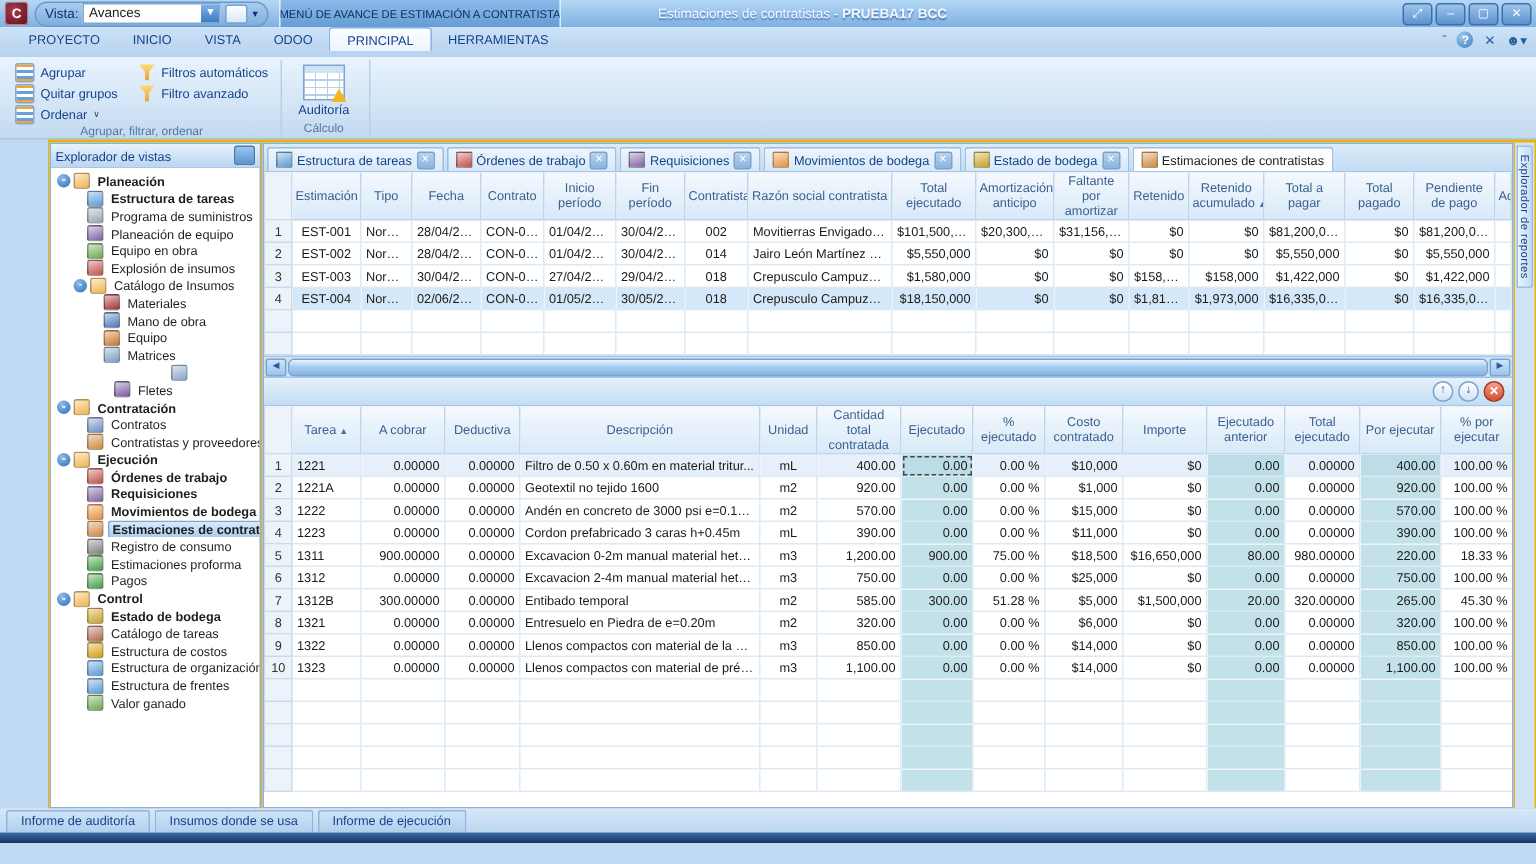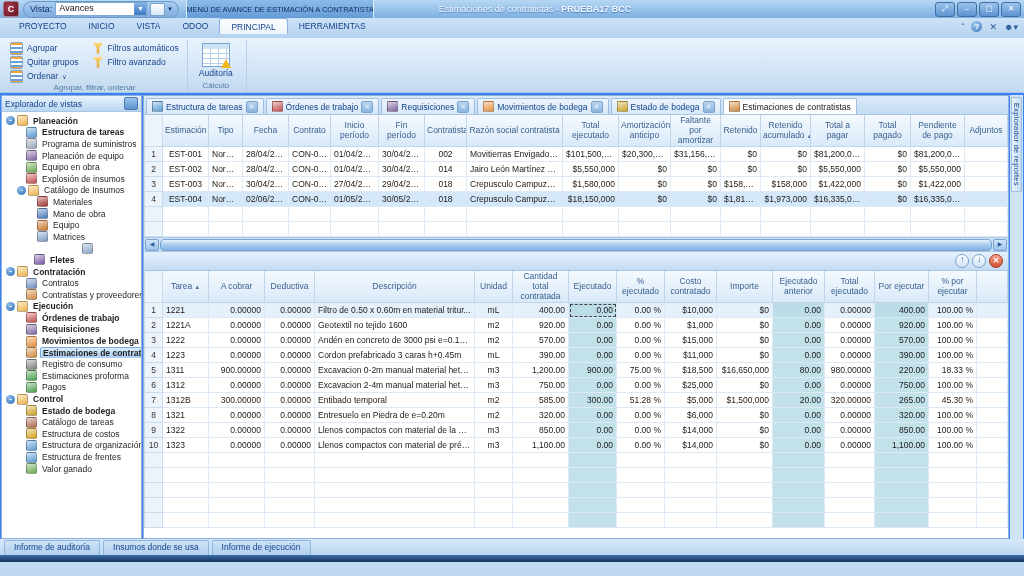--- a/index.html
+++ b/index.html
@@ -37,21 +37,21 @@
   .rbtn{display:flex;align-items:center;gap:4px;font-size:8.5px;color:#15428b;padding:0 2px;height:12px;white-space:nowrap;}
   .rcaption{font-size:8px;color:#55779f;text-align:center;padding:1px 0 2px;}
   .micn{width:11px;height:11px;border-radius:2px;flex:0 0 auto;}
   .icn-rows{background:repeating-linear-gradient(#f0a43c 0 2px,#fff 2px 4px,#6b9fd8 4px 6px,#fff 6px 8px,#6b9fd8 8px 10px);border:1px solid #8aa8c8;}
   .icn-funnel{clip-path:polygon(0 0,100% 0,62% 48%,62% 100%,38% 100%,38% 48%);background:linear-gradient(#ffd97a,#e0a32e);border-radius:0;}
   .bigbtn{width:48px;display:flex;flex-direction:column;align-items:center;gap:1px;font-size:8.5px;color:#15428b;padding-top:1px;}
   .bigicn{width:26px;height:22px;background:#fff;border:1px solid #7aa3cf;position:relative;background-image:linear-gradient(#cfe3f6 0 5px,transparent 5px),repeating-linear-gradient(transparent 0 4px,#b7cfe9 4px 5px),repeating-linear-gradient(90deg,transparent 0 7px,#b7cfe9 7px 8px);}
   .warn{position:absolute;right:-2px;bottom:-2px;width:0;height:0;border-left:5px solid transparent;border-right:5px solid transparent;border-bottom:9px solid #f5b71e;}
 
   
-  .mainwrap{flex:1;display:flex;min-height:0;background:#3b82f6;padding:2px 0 0 1px;}
+  .mainwrap{flex:1;display:flex;min-height:0;background:#eab308;padding:2px 0 0 1px;margin-left:32px;}
   .sidebar{width:139px;background:#fff;border:1px solid #8eb0d8;display:flex;flex-direction:column;flex:0 0 auto;}
   .sbhead{height:15px;background:linear-gradient(#e9f3fd,#b9d6f1);border-bottom:1px solid #a9c6e4;display:flex;align-items:center;padding:0 3px;font-size:8.5px;color:#15428b;flex:0 0 auto;}
   .sbheadicon{margin-left:auto;width:12px;height:11px;border-radius:2px;background:linear-gradient(#9cc6ee,#5d93cf);border:1px solid #4a7ab0;}
   .tree{flex:1;overflow:hidden;padding-top:3px;}
   .titem{display:flex;align-items:center;height:11.6px;font-size:8.5px;color:#1e1e1e;white-space:nowrap;overflow:hidden;}
   .titem.bold{font-weight:bold;}
   .exp{width:9px;height:9px;border-radius:50%;background:radial-gradient(circle at 35% 30%,#8ebdec,#2d6cb4);color:#fff;font-size:8px;line-height:8px;text-align:center;margin-right:2px;flex:0 0 auto;}
   .ticn{width:9px;height:9px;border-radius:2px;margin-right:3px;flex:0 0 auto;border:1px solid rgba(0,0,0,.25);}
   .tlbl{padding:0 2px;text-align:center;}
   .titem.selected .tlbl{background:linear-gradient(#d9ebfb,#a9cdf0);border:1px solid #7da7d8;border-radius:2px;}
@@ -243,21 +243,21 @@
             <span class="tlbl">Equipo</span>
           </div>
           <div class="titem" style="padding-left: 35px;">
             <span class="ticn" style="background: linear-gradient(160deg, rgb(255, 255, 255) -40%, rgb(124, 156, 196));"></span>
             <span class="tlbl">Matrices</span>
           </div>
           <div class="titem" style="padding-left: 35px; flex-direction: column;">
             <span class="ticn" style="background: linear-gradient(160deg, rgb(255, 255, 255) -40%, rgb(138, 166, 200));"></span>
             <span class="tlbl">Trabajos</span>
           </div>
-          <div class="titem" style="padding-left: 32px; font-weight: bold;">
+          <div class="titem" style="padding-left: 42px;">
             <span class="ticn" style="background: linear-gradient(160deg, rgb(255, 255, 255) -40%, rgb(124, 90, 166));"></span>
             <span class="tlbl">Fletes</span>
           </div>
           <div class="titem bold" style="padding-left: 4px;">
             <span class="exp">-</span>
             <span class="ticn" style="background: linear-gradient(160deg, rgb(255, 255, 255) -40%, rgb(240, 181, 77));"></span>
             <span class="tlbl">Contratación</span>
           </div>
           <div class="titem" style="padding-left: 24px;">
             <span class="ticn" style="background: linear-gradient(160deg, rgb(255, 255, 255) -40%, rgb(111, 143, 192));"></span>

